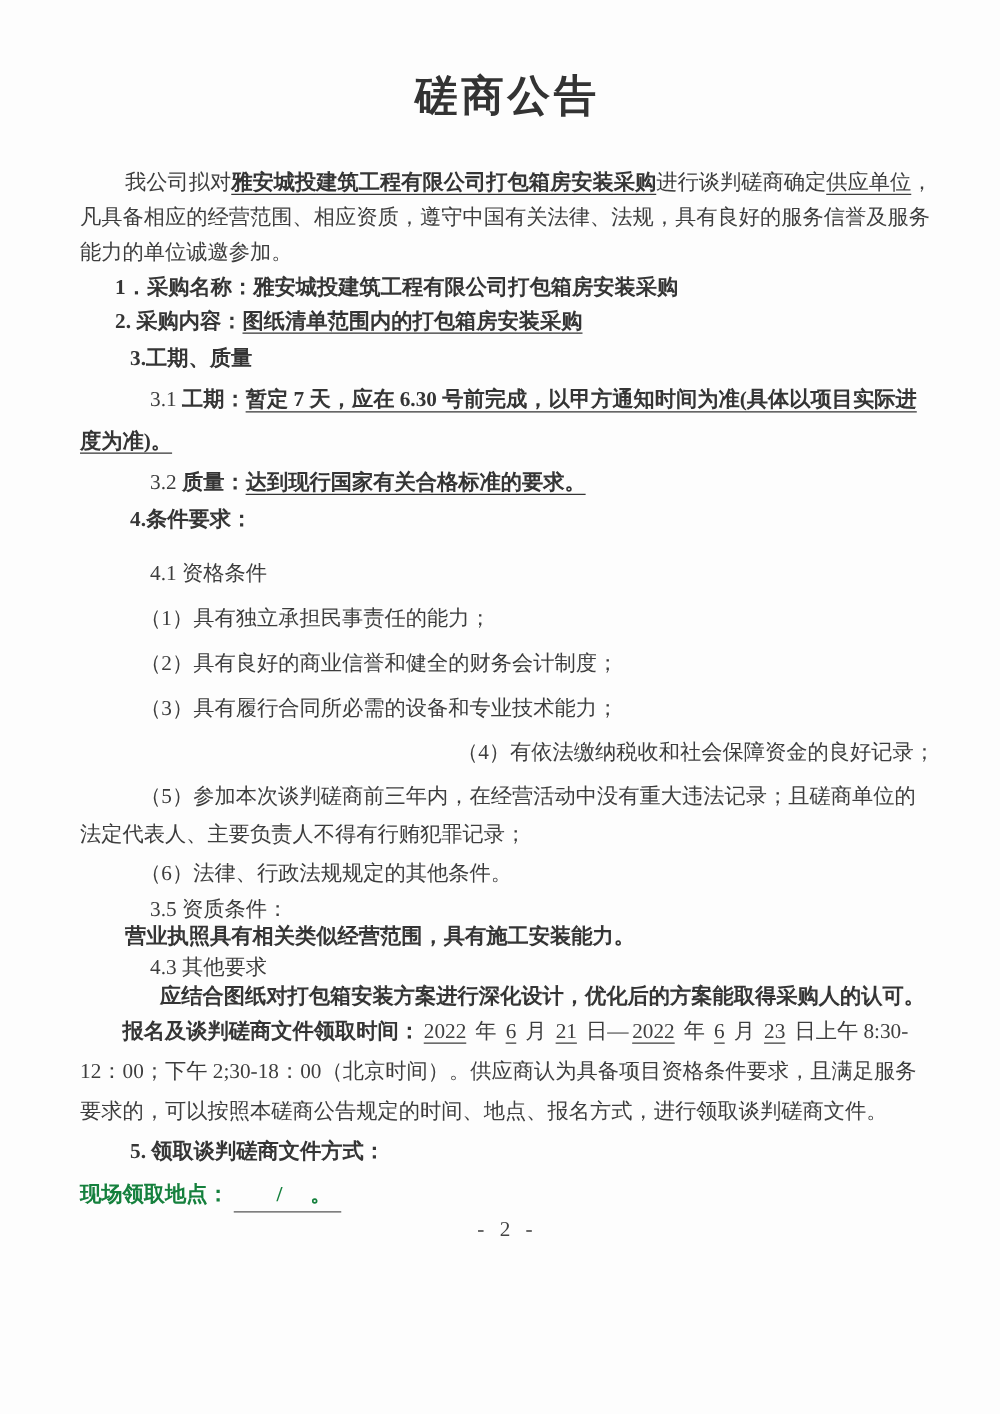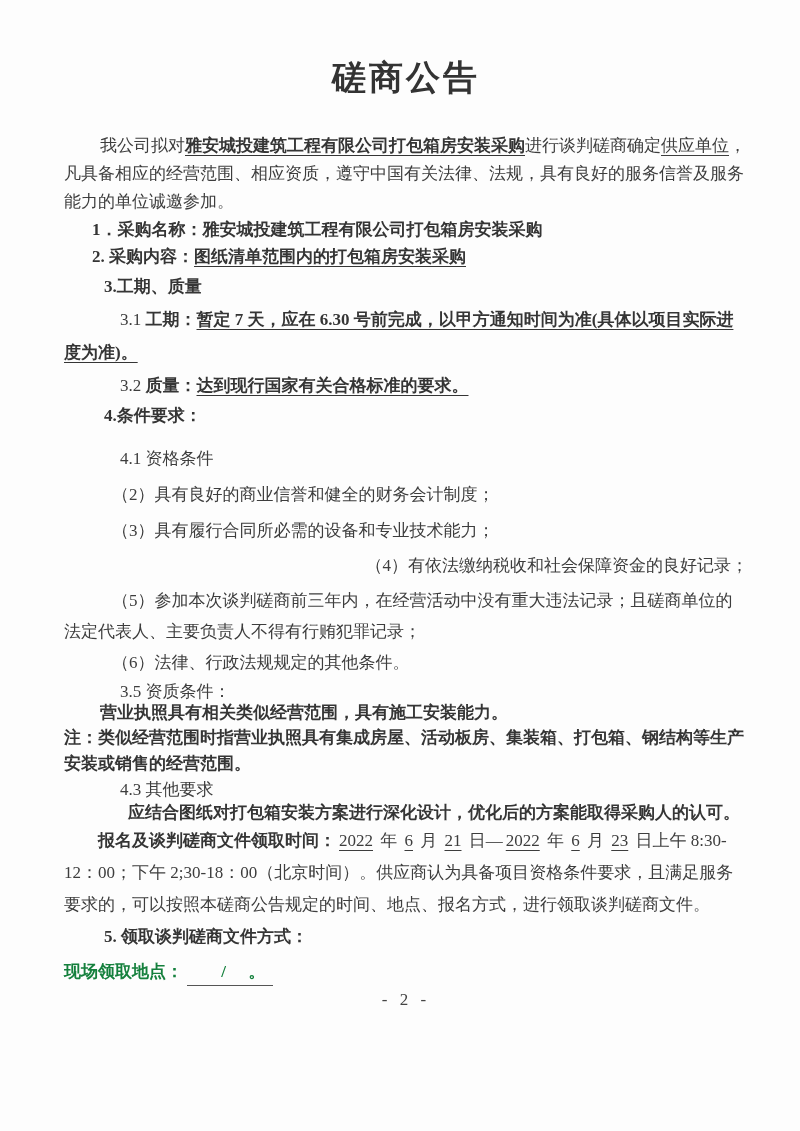--- a/index.html
+++ b/index.html
@@ -73,29 +73,29 @@
   <p class="h-sec h-sec-b" style="margin-top:3px;">3.工期、质量</p>
 
   <p class="p-term"><span>3.1 </span><span class="b">工期：</span><span class="b u">暂定 7 天，应在 6.30 号前完成，以甲方通知时间为准(具体以项目实际进度为准)。</span></p>
 
   <p class="p-term" style="margin-top:0;"><span>3.2 </span><span class="b">质量：</span><span class="b u">达到现行国家有关合格标准的要求。</span></p>
 
   <p class="h-sec h-sec-b">4.条件要求：</p>
 
   <p class="p-qual-h">4.1 资格条件</p>
 
+  <p class="p-cond">（1）具有独立承担民事责任的能力；</p>
   <p class="p-cond">（2）具有良好的商业信誉和健全的财务会计制度；</p>
   <p class="p-cond">（3）具有履行合同所必需的设备和专业技术能力；</p>
   <p class="p-cond" style="margin-top:8px;text-align:right;">（4）有依法缴纳税收和社会保障资金的良好记录；</p>
   <p class="p-cond5">（5）参加本次谈判磋商前三年内，在经营活动中没有重大违法记录；且磋商单位的法定代表人、主要负责人不得有行贿犯罪记录；</p>
   <p class="p-cond6">（6）法律、行政法规规定的其他条件。</p>
 
   <p class="p-42h">3.5 资质条件：</p>
   <p class="p-42line">营业执照具有相关类似经营范围，具有施工安装能力。</p>
-  <p class="p-note">注：类似经营范围时指营业执照具有集成房屋、活动板房、集装箱、打包箱、钢结构等生产安装或销售的经营范围。</p>
 
   <p class="p-43h">4.3 其他要求</p>
   <p class="p-43line">应结合图纸对打包箱安装方案进行深化设计，优化后的方案能取得采购人的认可。</p>
 
   <p class="p-reg"><span class="b">报名及谈判磋商文件领取时间：</span><span class="u num-pad">2022</span><span> 年 </span><span class="u num-pad">6</span><span> 月 </span><span class="u num-pad">21</span><span> 日—</span><span class="u num-pad">2022</span><span> 年 </span><span class="u num-pad">6</span><span> 月 </span><span class="u num-pad">23</span><span> 日上午 8:30-12：00；下午 2;30-18：00（北京时间）。供应商认为具备项目资格条件要求，且满足服务要求的，可以按照本磋商公告规定的时间、地点、报名方式，进行领取谈判磋商文件。</span></p>
 
   <p class="p-s5">5.  领取谈判磋商文件方式：</p>
 
   <p class="p-pickup"><span>现场领取地点：</span>&nbsp;<span class="blank">
         <span>/</span>

